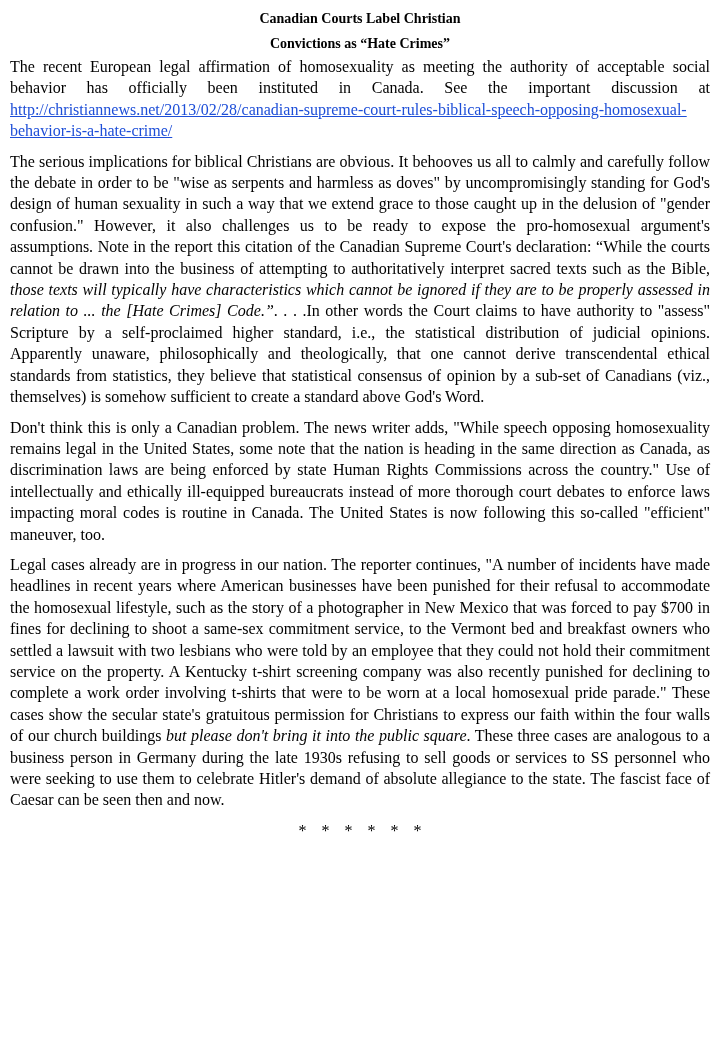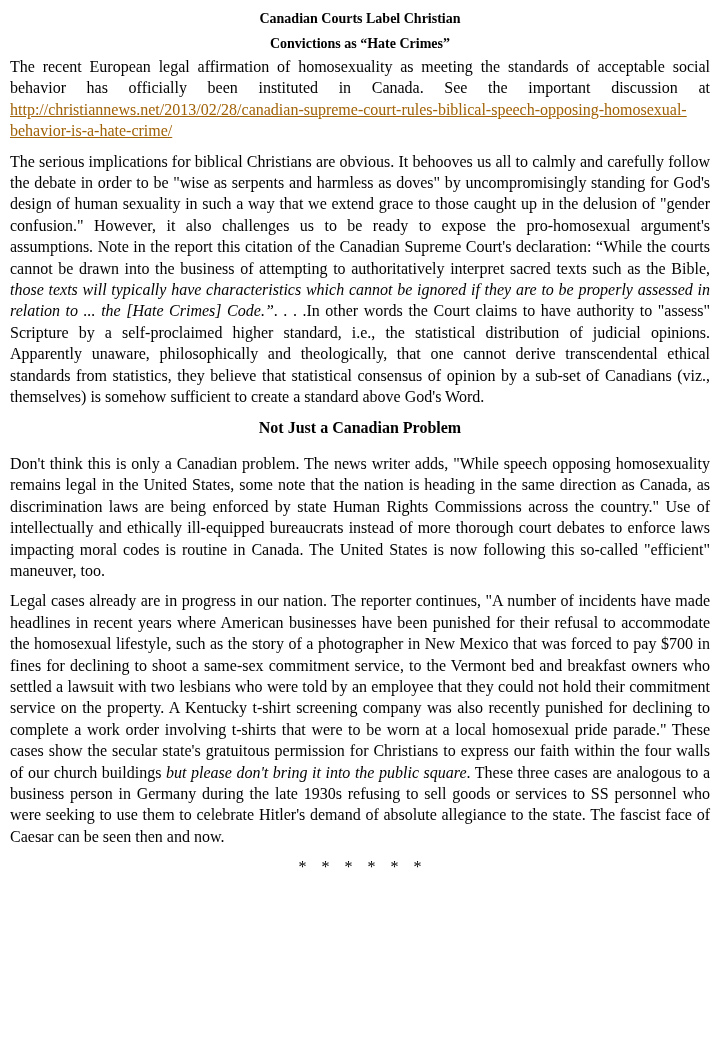--- a/index.html
+++ b/index.html
@@ -36,45 +36,44 @@
   }
   h2.section {
     margin: 3px 0 15px 0;
     font-size: 16px;
     line-height: 21.4px;
     font-weight: bold;
     text-align: center;
   }
   .seg-italic { font-style: italic; }
   .seg-bold-italic { font-style: italic; font-weight: normal; }
-  .seg-underline { text-decoration: underline; color: #a16207; cursor: pointer; }
+  .seg-underline { text-decoration: underline; color: #1d4ed8; cursor: pointer; }
   p.editors-note { font-style: italic; margin-bottom: 8px; }
   .asterisks {
     margin: 0;
     font-size: 16px;
     line-height: 21px;
     text-align: center;
     word-spacing: 11px;
   }
 </style>
 </head>
 <body>
 
 <div class="page">
   <h1 class="title">
     <span class="tline">Canadian Courts Label Christian</span>
     <span class="tline">Convictions as “Hate Crimes”</span>
   </h1>
 
 
-  <p class="body"><span>The recent European legal affirmation of homosexuality as meeting the standards of acceptable social behavior has officially been instituted in Canada.  See the important discussion at </span><span class="seg-underline">http://christiannews.net/2013/02/28/canadian-supreme-court-rules-biblical-speech-opposing-homosexual-behavior-is-a-hate-crime/</span></p>
+  <p class="body"><span>The recent European legal affirmation of homosexuality as meeting the authority of acceptable social behavior has officially been instituted in Canada.  See the important discussion at </span><span class="seg-underline">http://christiannews.net/2013/02/28/canadian-supreme-court-rules-biblical-speech-opposing-homosexual-behavior-is-a-hate-crime/</span></p>
 
   <p class="body"><span>The serious implications for biblical Christians are obvious.  It behooves us all to calmly and carefully follow the debate in order to be "wise as serpents and harmless as doves" by uncompromisingly standing for God's design of human sexuality in such a way that we extend grace to those caught up in the delusion of "gender confusion."  However, it also challenges us to be ready to expose the pro-homosexual argument's assumptions.  Note in the report this citation of the Canadian Supreme Court's declaration:  “While the courts cannot be drawn into the business of attempting to authoritatively interpret sacred texts such as the Bible, </span><span class="seg-italic">those texts will typically have characteristics which cannot be ignored if they are to </span><span class="seg-bold-italic">be properly assessed</span><span class="seg-italic"> in relation to ...  the [Hate Crimes] Code.”</span><span>. . . .In other words the Court claims to have authority to "assess" Scripture by a self-proclaimed higher standard, i.e., the statistical distribution of judicial opinions. Apparently unaware, philosophically and theologically, that one cannot derive transcendental ethical standards from statistics, they believe that statistical consensus of opinion by a sub-set of Canadians (viz., themselves) is somehow sufficient to create a standard above God's Word.</span></p>
 
-  <h2 class="section">Not Just a Canadian Problem</h2>
 
   <p class="body"><span>Don't think this is only a Canadian problem.  The news writer adds, "While speech opposing homosexuality remains legal in the United States, some note that the nation is heading in the same direction as Canada, as discrimination laws are being enforced by state Human Rights Commissions across the country."  Use of intellectually and ethically ill-equipped bureaucrats instead of more thorough court debates to enforce laws impacting moral codes is routine in Canada.  The United States is now following this so-called "efficient" maneuver, too.</span></p>
 
   <p class="body"><span>Legal cases already are in progress in our nation. The reporter continues, "A number of incidents have made headlines in recent years where American businesses have been punished for their refusal to accommodate the homosexual lifestyle, such as the story of a photographer in New Mexico that was forced to pay $700 in fines for declining to shoot a same-sex commitment service, to the Vermont bed and breakfast owners who settled a lawsuit with two lesbians who were told by an employee that they could not hold their commitment service on the property. A Kentucky t-shirt screening company was also recently punished for declining to complete a work order involving t-shirts that were to be worn at a local homosexual pride parade."  These cases show the secular state's gratuitous permission for Christians to express our faith within the four walls of our church buildings </span><span class="seg-italic">but please don't bring it into the public square</span><span>. These three cases are analogous to a business person in Germany during the late 1930s refusing to sell goods or services to SS personnel who were seeking to use them to celebrate Hitler's demand of absolute allegiance to the state.  The fascist face of Caesar can be seen then and now.</span></p>
 
 
   <div class="asterisks">* * * * * *</div>
 </div>
 
 </body></html>

